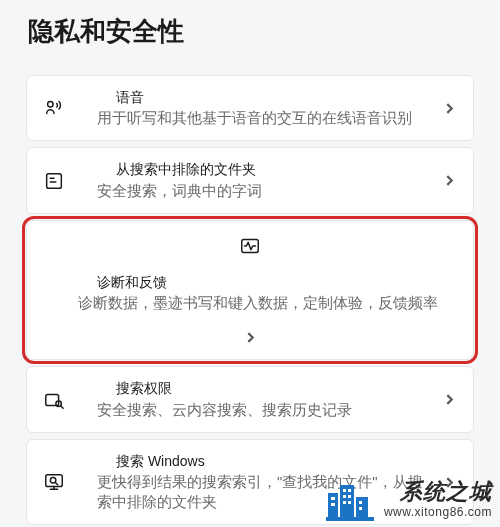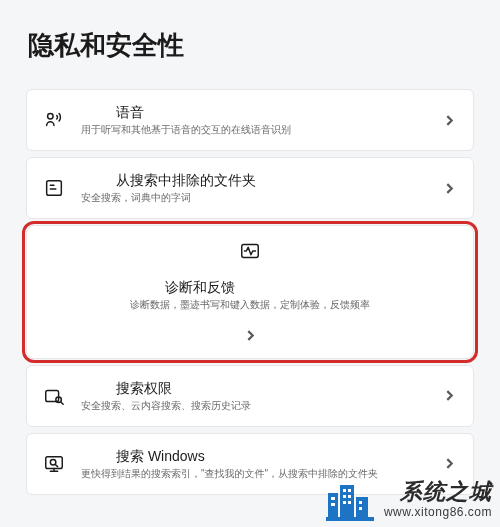--- a/index.html
+++ b/index.html
@@ -7,21 +7,21 @@
     padding: 0;
     width: 500px;
     height: 527px;
     background: #f5f6f8;
     font-family: "Microsoft YaHei", "Segoe UI", sans-serif;
     color: #1b1b1b;
     overflow: hidden;
     position: relative;
   }
   .page {
-    padding: 28px 26px 0 26px;
+    padding: 14px 26px 0 26px;
     box-sizing: border-box;
   }
   h1.title {
     font-size: 26px;
     font-weight: 600;
     margin: 0 0 26px 2px;
     color: #1b1b1b;
   }
   .list {
     display: flex;
@@ -71,25 +71,26 @@
     gap: 2px;
     min-width: 0;
   }
   .item-title {
     font-size: 14px;
     color: #1b1b1b;
     line-height: 1.3;
     margin-left: 35px;
   }
   .item-subtitle {
-    font-size: 10px;
+    font-size: 15px;
     color: #6a6a6a;
     line-height: 1.35;
     overflow: hidden;
     text-overflow: ellipsis;
+    margin-left: 16px;
   }
   .chevron {
     flex: 0 0 20px;
     display: flex;
     align-items: center;
     justify-content: center;
     color: #5a5a5a;
   }
   .chevron svg {
     width: 11px;

